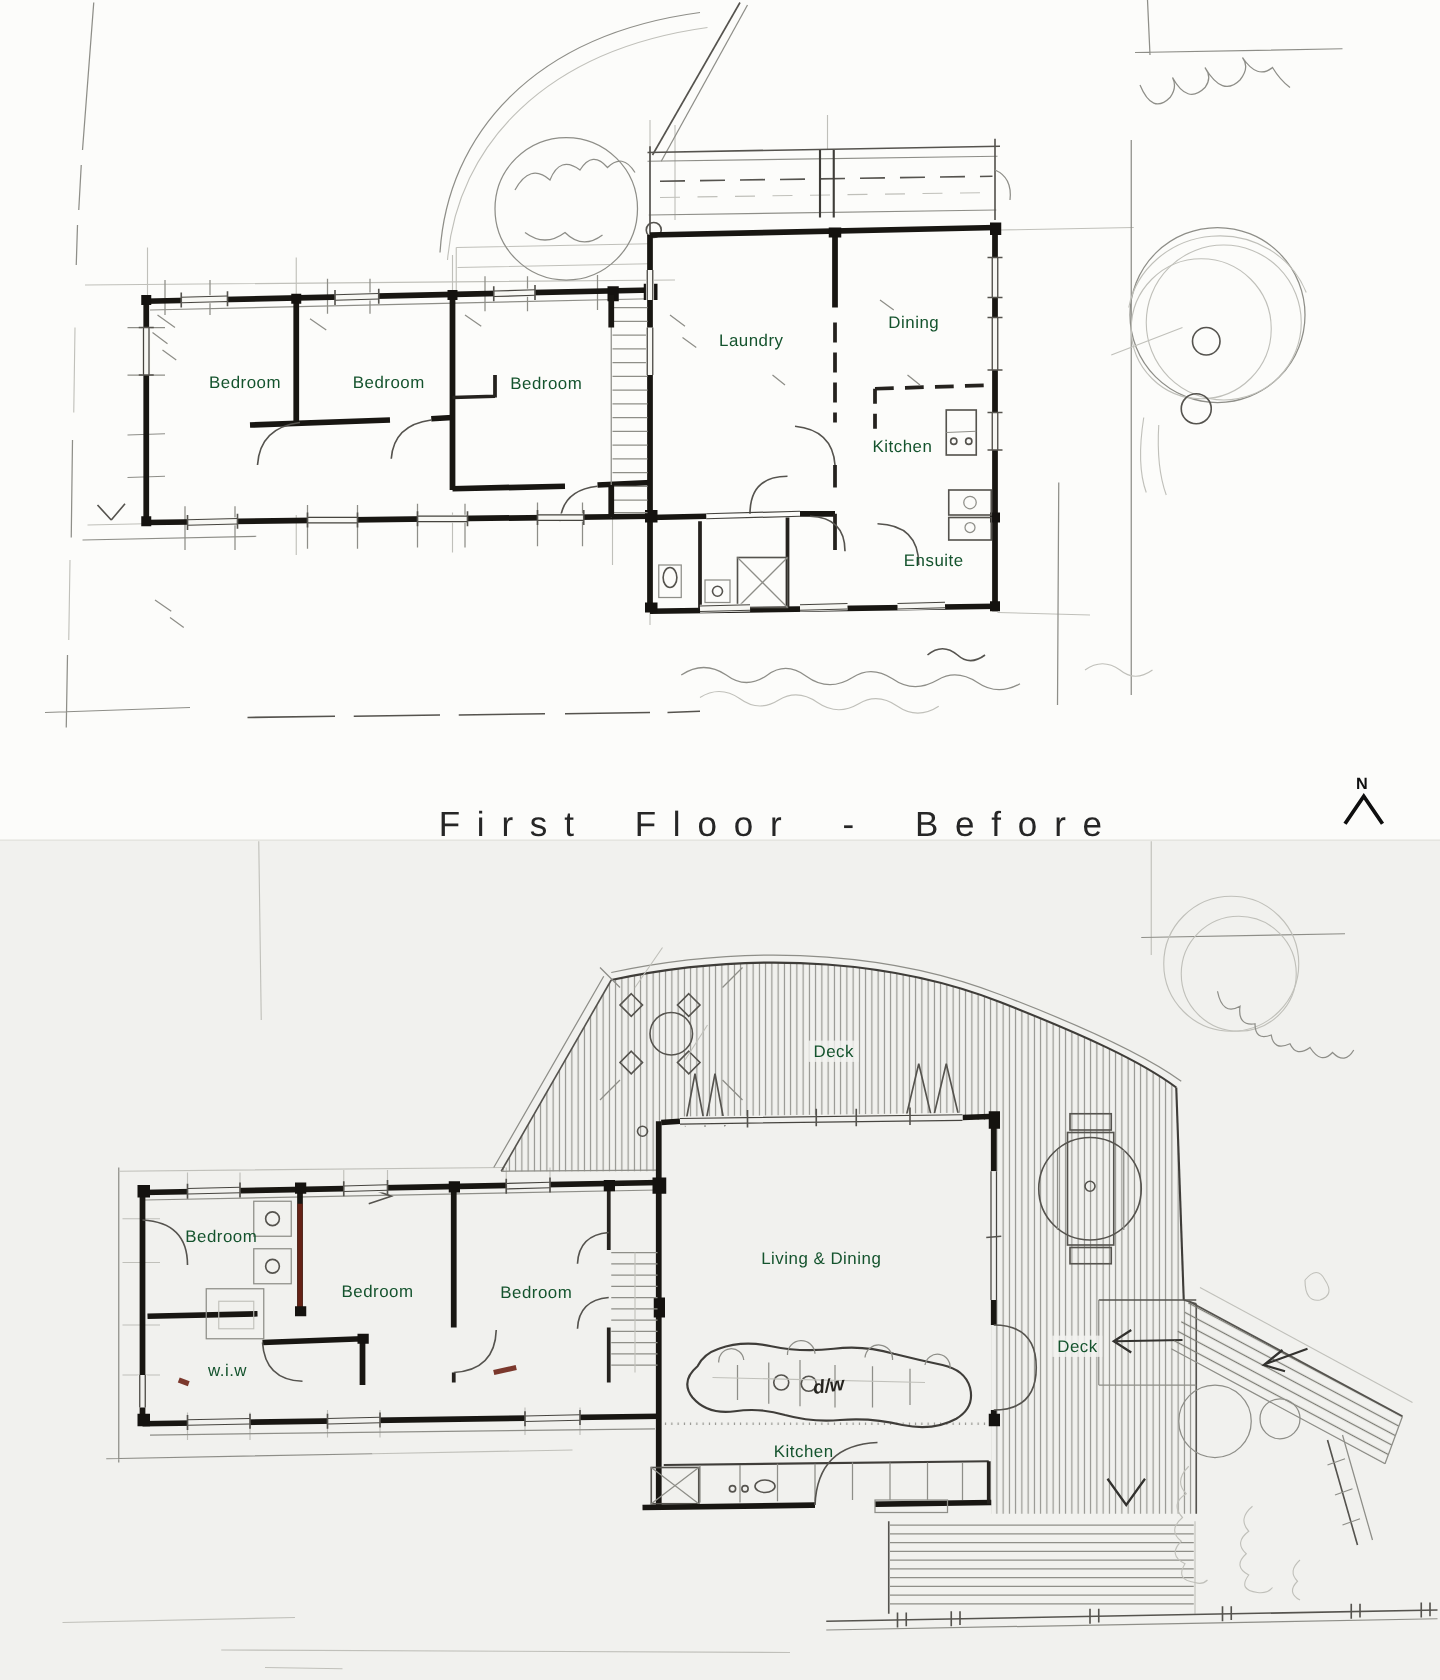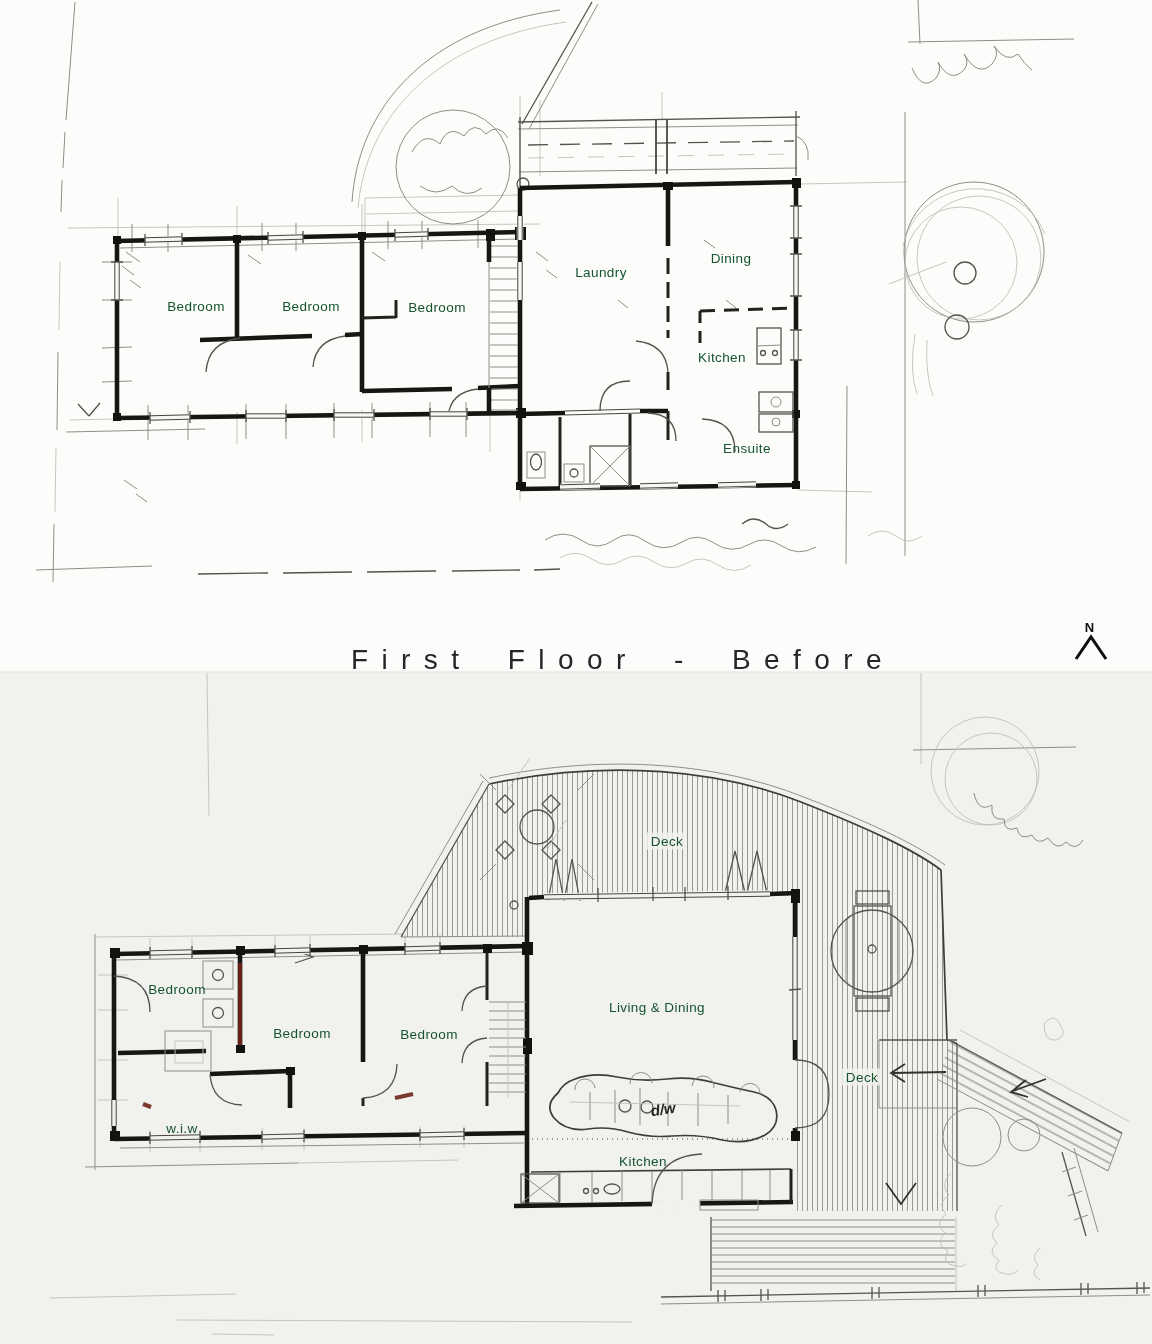--- a/index.html
+++ b/index.html
@@ -421,21 +421,21 @@
 <span class="rlabel" style="left:437px;top:307px">Bedroom</span>
 <span class="rlabel" style="left:601px;top:272px">Laundry</span>
 <span class="rlabel" style="left:731px;top:258px">Dining</span>
 <span class="rlabel" style="left:722px;top:357px">Kitchen</span>
 <span class="rlabel" style="left:747px;top:448px">Ensuite</span>
 
 <span class="title" style="left:623px;top:660px">First Floor - Before</span>
 <span class="north-n" style="left:1090px;top:627px">N</span>
 
 <span class="rlabel" style="left:177px;top:989px">Bedroom</span>
-<span class="rlabel" style="left:182px;top:1128px">w.i.w</span>
+<span class="rlabel" style="left:182px;top:1096px">w.i.w</span>
 <span class="rlabel" style="left:302px;top:1033px">Bedroom</span>
 <span class="rlabel" style="left:429px;top:1034px">Bedroom</span>
 <span class="rlabel" style="left:657px;top:1007px">Living &amp; Dining</span>
 <span class="rlabel" style="left:643px;top:1161px">Kitchen</span>
 <span class="rlabel onlines" style="left:667px;top:841px">Deck</span>
 <span class="rlabel onlines" style="left:862px;top:1077px">Deck</span>
 <span class="hand" style="left:663px;top:1109px">d/w</span>
 
 </div>
 

